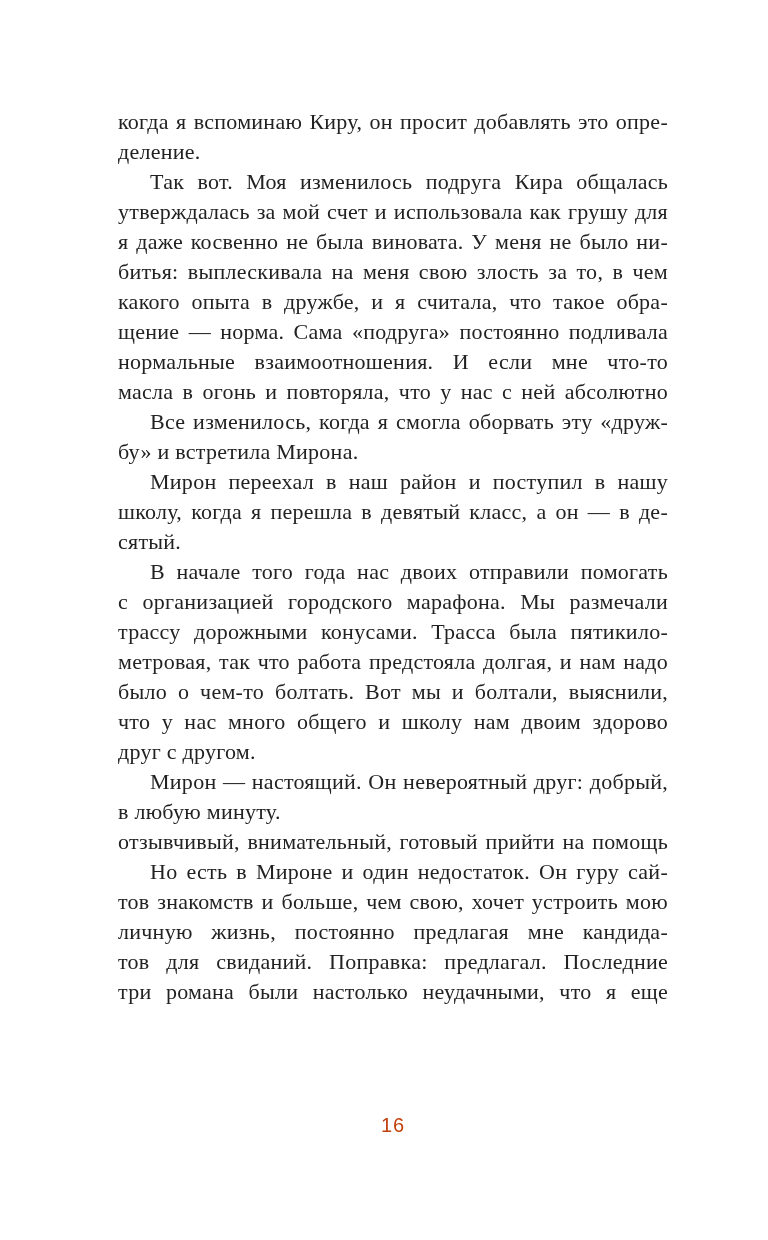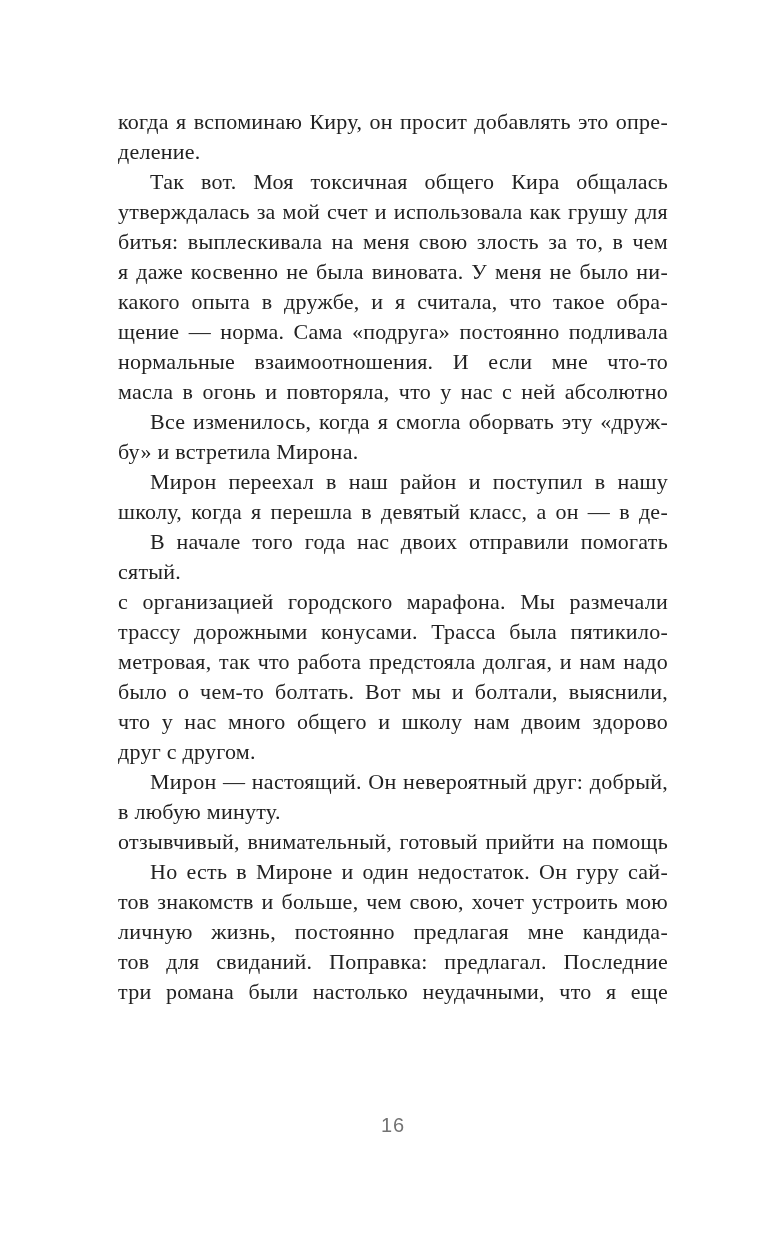--- a/index.html
+++ b/index.html
@@ -43,45 +43,45 @@
   }
   .page-number {
     position: absolute;
     left: 118px;
     top: 1114px;
     width: 550px;
     text-align: center;
     font-family: "Liberation Sans", "DejaVu Sans", sans-serif;
     font-size: 20px;
     line-height: 22px;
-    color: #737373;
+    color: #c2410c;
     letter-spacing: 1px;
   }
 </style>
 </head>
 <body>
 
 <div class="book-page">
   <div class="page-text">
       <div class="line">когда я вспоминаю Киру, он просит добавлять это опре-</div>
       <div class="line end">деление.</div>
-      <div class="line indent">Так вот. Моя токсичная общего Кира общалась</div>
+      <div class="line indent">Так вот. Моя изменилось подруга Кира общалась</div>
       <div class="line">утверждалась за мой счет и использовала как грушу для</div>
+      <div class="line">я даже косвенно не была виновата. У меня не было ни-</div>
       <div class="line">битья: выплескивала на меня свою злость за то, в чем</div>
-      <div class="line">я даже косвенно не была виновата. У меня не было ни-</div>
       <div class="line">какого опыта в дружбе, и я считала, что такое обра-</div>
       <div class="line">щение — норма. Сама «подруга» постоянно подливала</div>
       <div class="line">нормальные взаимоотношения. И если мне что-то</div>
       <div class="line">масла в огонь и повторяла, что у нас с ней абсолютно</div>
       <div class="line indent">Все изменилось, когда я смогла оборвать эту «друж-</div>
       <div class="line end">бу» и встретила Мирона.</div>
       <div class="line indent">Мирон переехал в наш район и поступил в нашу</div>
       <div class="line">школу, когда я перешла в девятый класс, а он — в де-</div>
+      <div class="line end">сятый.</div>
       <div class="line indent">В начале того года нас двоих отправили помогать</div>
-      <div class="line end">сятый.</div>
       <div class="line">с организацией городского марафона. Мы размечали</div>
       <div class="line">трассу дорожными конусами. Трасса была пятикило-</div>
       <div class="line">метровая, так что работа предстояла долгая, и нам надо</div>
       <div class="line">было о чем-то болтать. Вот мы и болтали, выяснили,</div>
       <div class="line">что у нас много общего и школу нам двоим здорово</div>
       <div class="line end">друг с другом.</div>
       <div class="line indent">Мирон — настоящий. Он невероятный друг: добрый,</div>
       <div class="line end">в любую минуту.</div>
       <div class="line">отзывчивый, внимательный, готовый прийти на помощь</div>
       <div class="line indent">Но есть в Мироне и один недостаток. Он гуру сай-</div>

